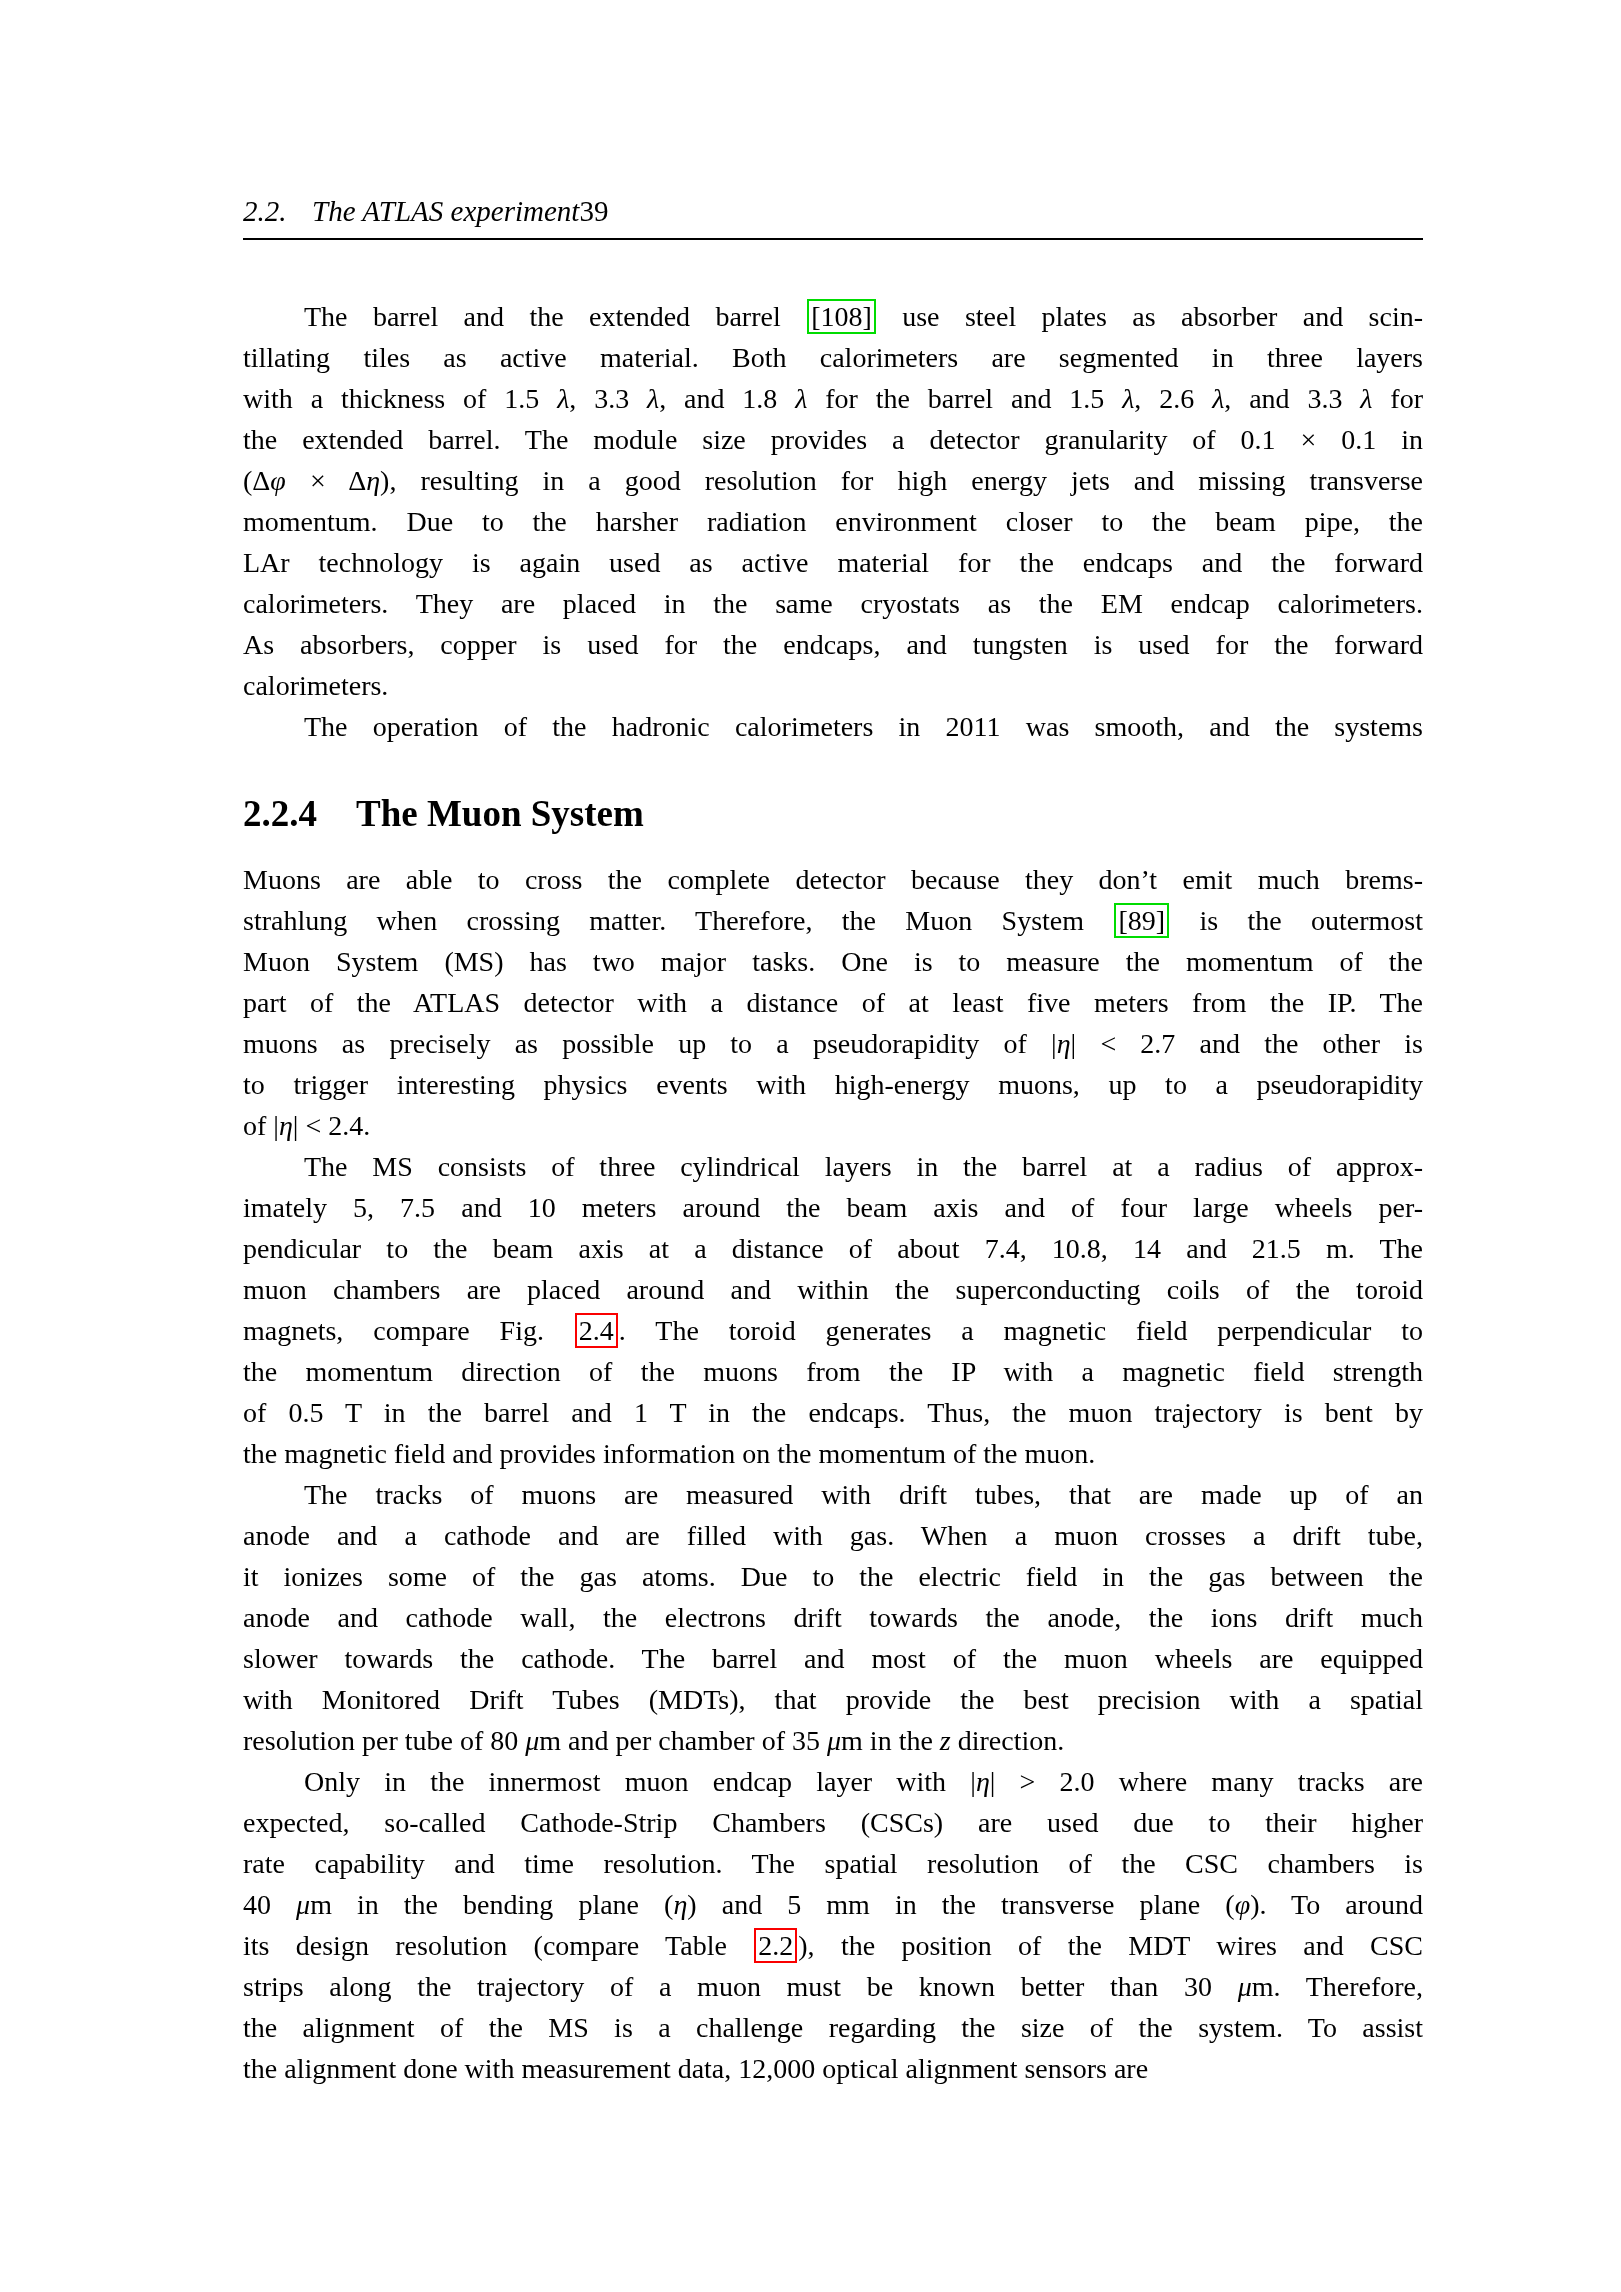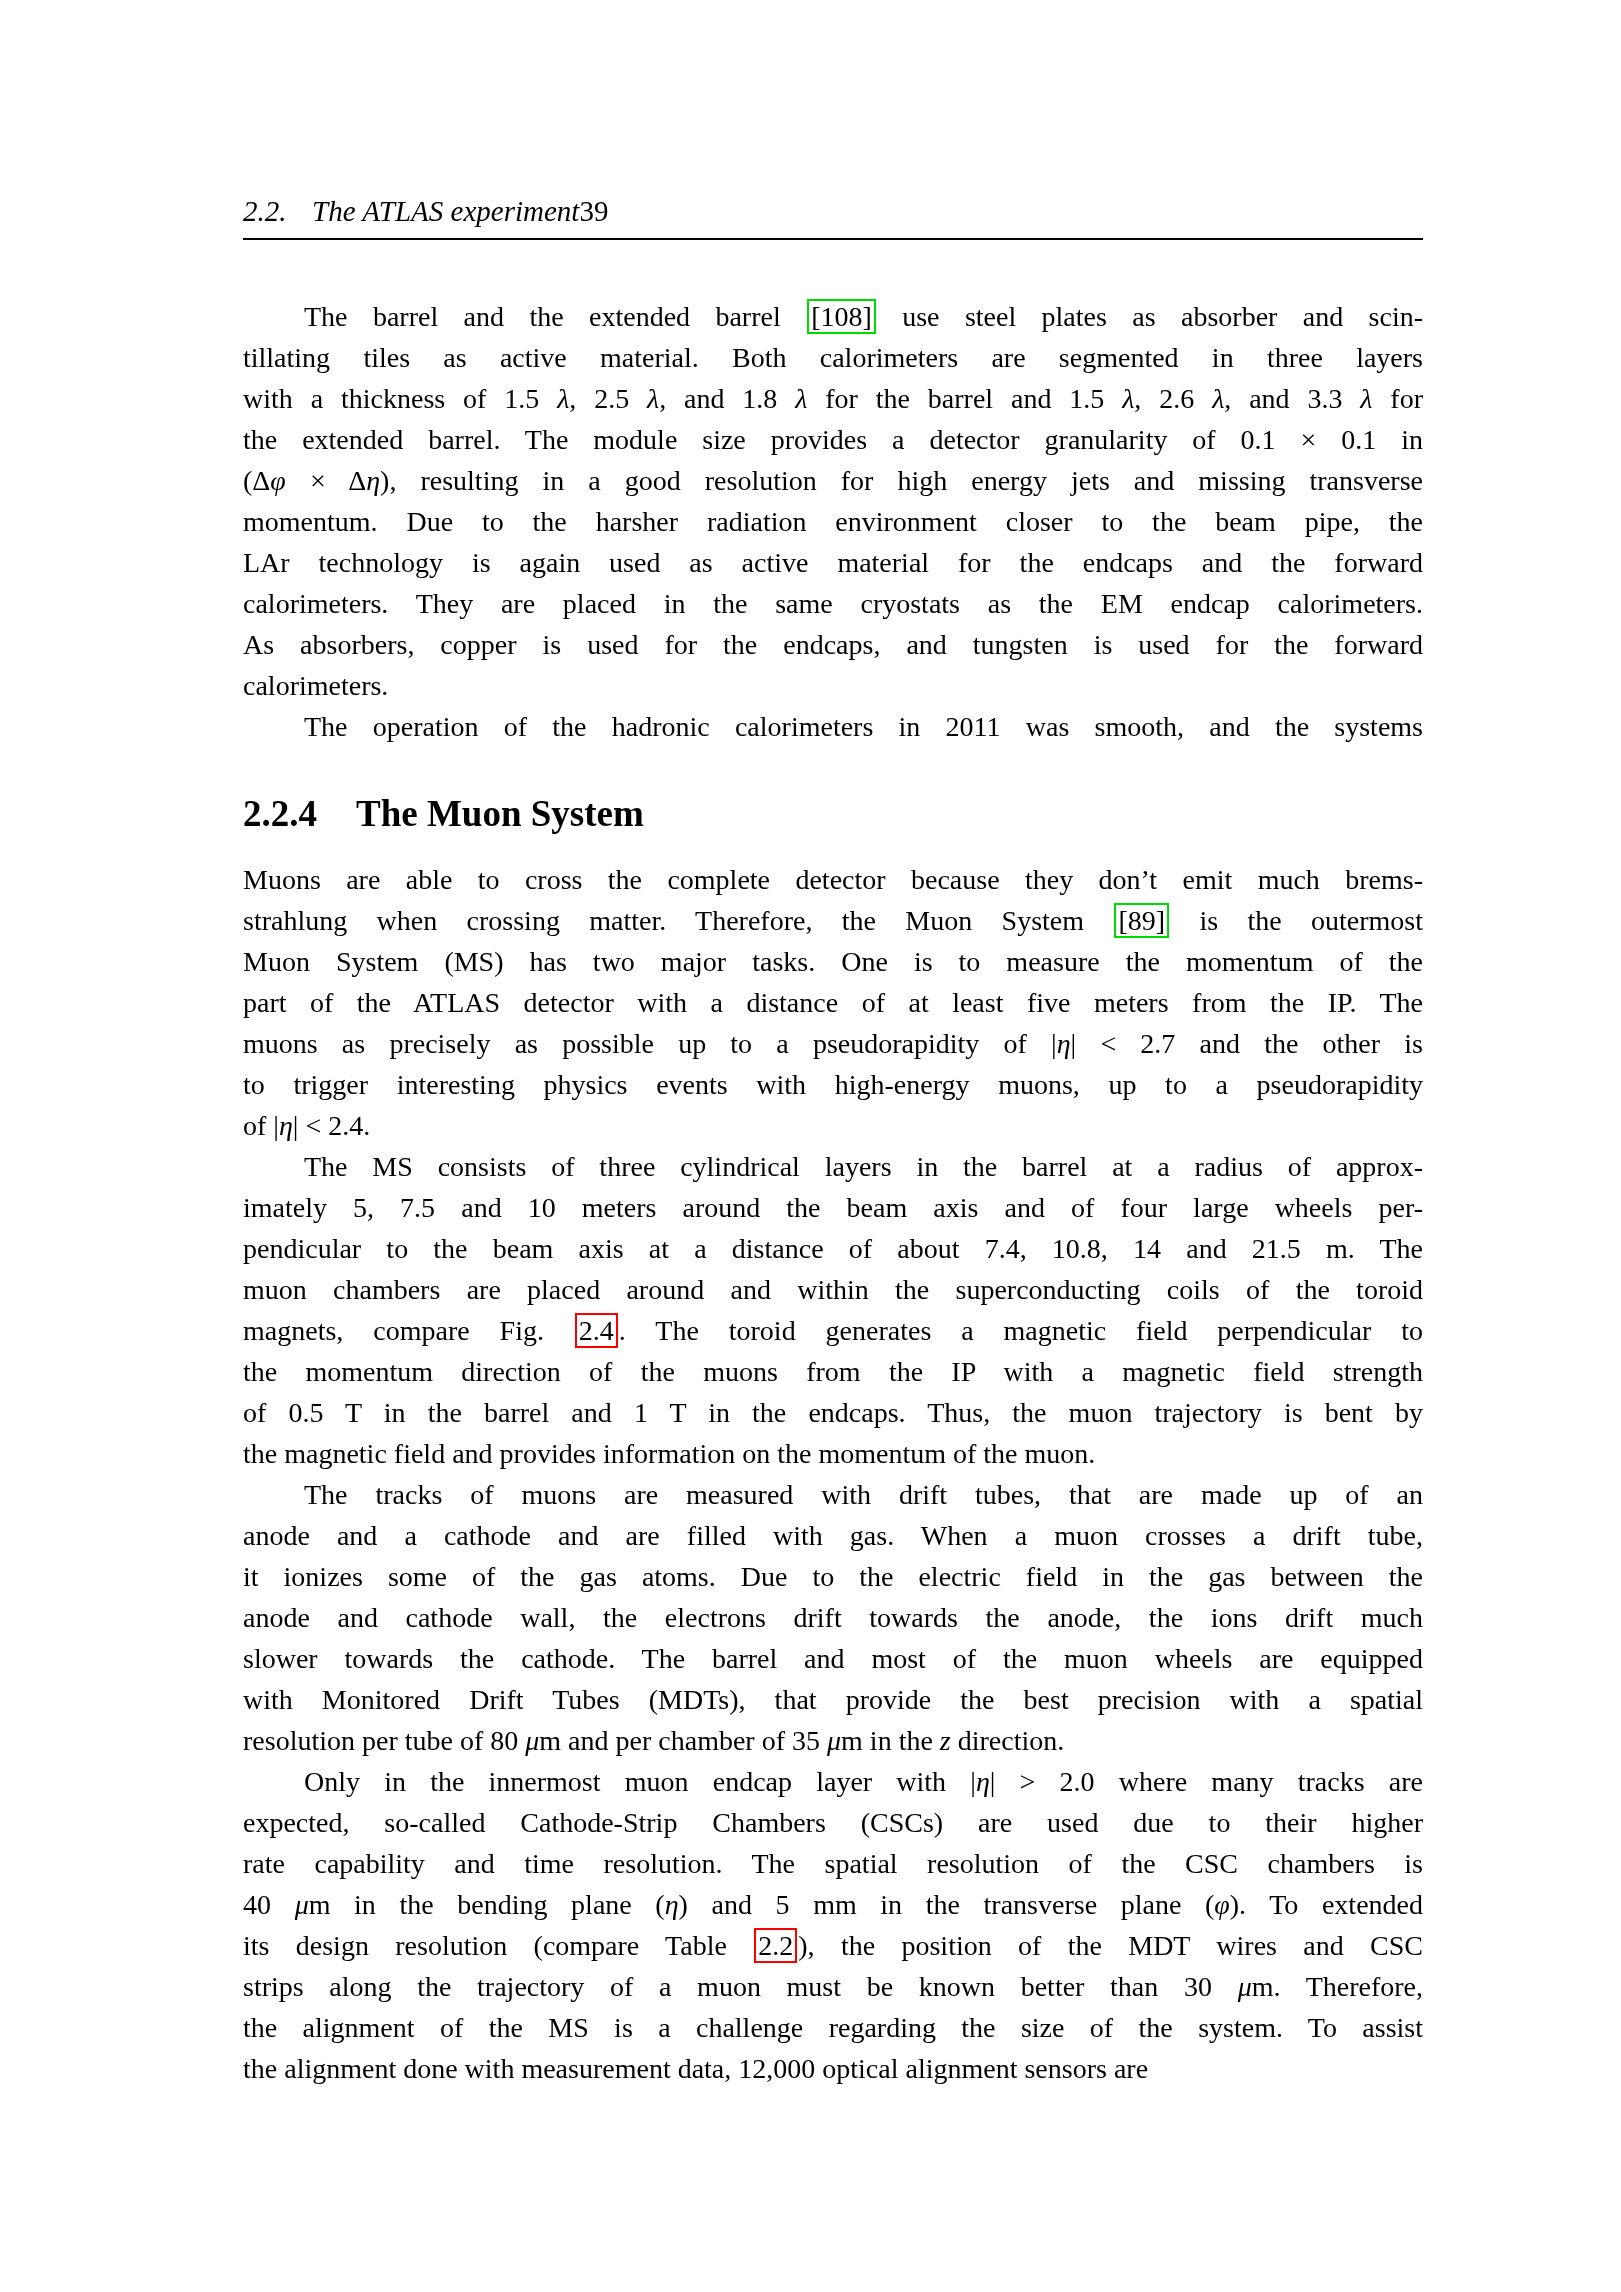--- a/index.html
+++ b/index.html
@@ -79,21 +79,21 @@
     <span class="rh-left">
       <span class="rh-sec">2.2.</span><span>The ATLAS experiment</span>
     </span>
     <span class="rh-page">39</span>
   </div>
   <div class="head-rule"></div>
   <main class="page-body">
       <div class="para">
         <div class="line indent"><span>The barrel and the extended barrel </span><span class="box-green">[108]</span><span> use steel plates as absorber and scin-</span></div>
         <div class="line"><span>tillating tiles as active material. Both calorimeters are segmented in three layers</span></div>
-        <div class="line"><span>with a thickness of 1.5 </span><span class="it">λ</span><span>, 2.5 </span><span class="it">λ</span><span>, and 1.8 </span><span class="it">λ</span><span> for the barrel and 1.5 </span><span class="it">λ</span><span>, 2.6 </span><span class="it">λ</span><span>, and 3.3 </span><span class="it">λ</span><span> for</span></div>
+        <div class="line"><span>with a thickness of 1.5 </span><span class="it">λ</span><span>, 3.3 </span><span class="it">λ</span><span>, and 1.8 </span><span class="it">λ</span><span> for the barrel and 1.5 </span><span class="it">λ</span><span>, 2.6 </span><span class="it">λ</span><span>, and 3.3 </span><span class="it">λ</span><span> for</span></div>
         <div class="line"><span>the extended barrel. The module size provides a detector granularity of 0.1 × 0.1 in</span></div>
         <div class="line"><span>(Δ</span><span class="it">φ</span><span> × Δ</span><span class="it">η</span><span>), resulting in a good resolution for high energy jets and missing transverse</span></div>
         <div class="line"><span>momentum. Due to the harsher radiation environment closer to the beam pipe, the</span></div>
         <div class="line"><span>LAr technology is again used as active material for the endcaps and the forward</span></div>
         <div class="line"><span>calorimeters. They are placed in the same cryostats as the EM endcap calorimeters.</span></div>
         <div class="line"><span>As absorbers, copper is used for the endcaps, and tungsten is used for the forward</span></div>
         <div class="line last"><span>calorimeters.</span></div>
       </div>
       <div class="para">
         <div class="line indent"><span>The operation of the hadronic calorimeters in 2011 was smooth, and the systems</span></div>
@@ -124,21 +124,21 @@
         <div class="line"><span>it ionizes some of the gas atoms. Due to the electric field in the gas between the</span></div>
         <div class="line"><span>anode and cathode wall, the electrons drift towards the anode, the ions drift much</span></div>
         <div class="line"><span>slower towards the cathode. The barrel and most of the muon wheels are equipped</span></div>
         <div class="line"><span>with Monitored Drift Tubes (MDTs), that provide the best precision with a spatial</span></div>
         <div class="line last"><span>resolution per tube of 80 </span><span class="it">μ</span><span>m and per chamber of 35 </span><span class="it">μ</span><span>m in the </span><span class="it">z</span><span> direction.</span></div>
       </div>
       <div class="para">
         <div class="line indent"><span>Only in the innermost muon endcap layer with |</span><span class="it">η</span><span>| &gt; 2.0 where many tracks are</span></div>
         <div class="line"><span>expected, so-called Cathode-Strip Chambers (CSCs) are used due to their higher</span></div>
         <div class="line"><span>rate capability and time resolution. The spatial resolution of the CSC chambers is</span></div>
-        <div class="line"><span>40 </span><span class="it">μ</span><span>m in the bending plane (</span><span class="it">η</span><span>) and 5 mm in the transverse plane (</span><span class="it">φ</span><span>). To extended</span></div>
+        <div class="line"><span>40 </span><span class="it">μ</span><span>m in the bending plane (</span><span class="it">η</span><span>) and 5 mm in the transverse plane (</span><span class="it">φ</span><span>). To around</span></div>
         <div class="line"><span>its design resolution (compare Table </span><span class="box-red">2.2</span><span>), the position of the MDT wires and CSC</span></div>
         <div class="line"><span>strips along the trajectory of a muon must be known better than 30 </span><span class="it">μ</span><span>m. Therefore,</span></div>
         <div class="line"><span>the alignment of the MS is a challenge regarding the size of the system. To assist</span></div>
         <div class="line last"><span>the alignment done with measurement data, 12,000 optical alignment sensors are</span></div>
       </div>
     </main>
 </div>
 
 
 </body></html>

